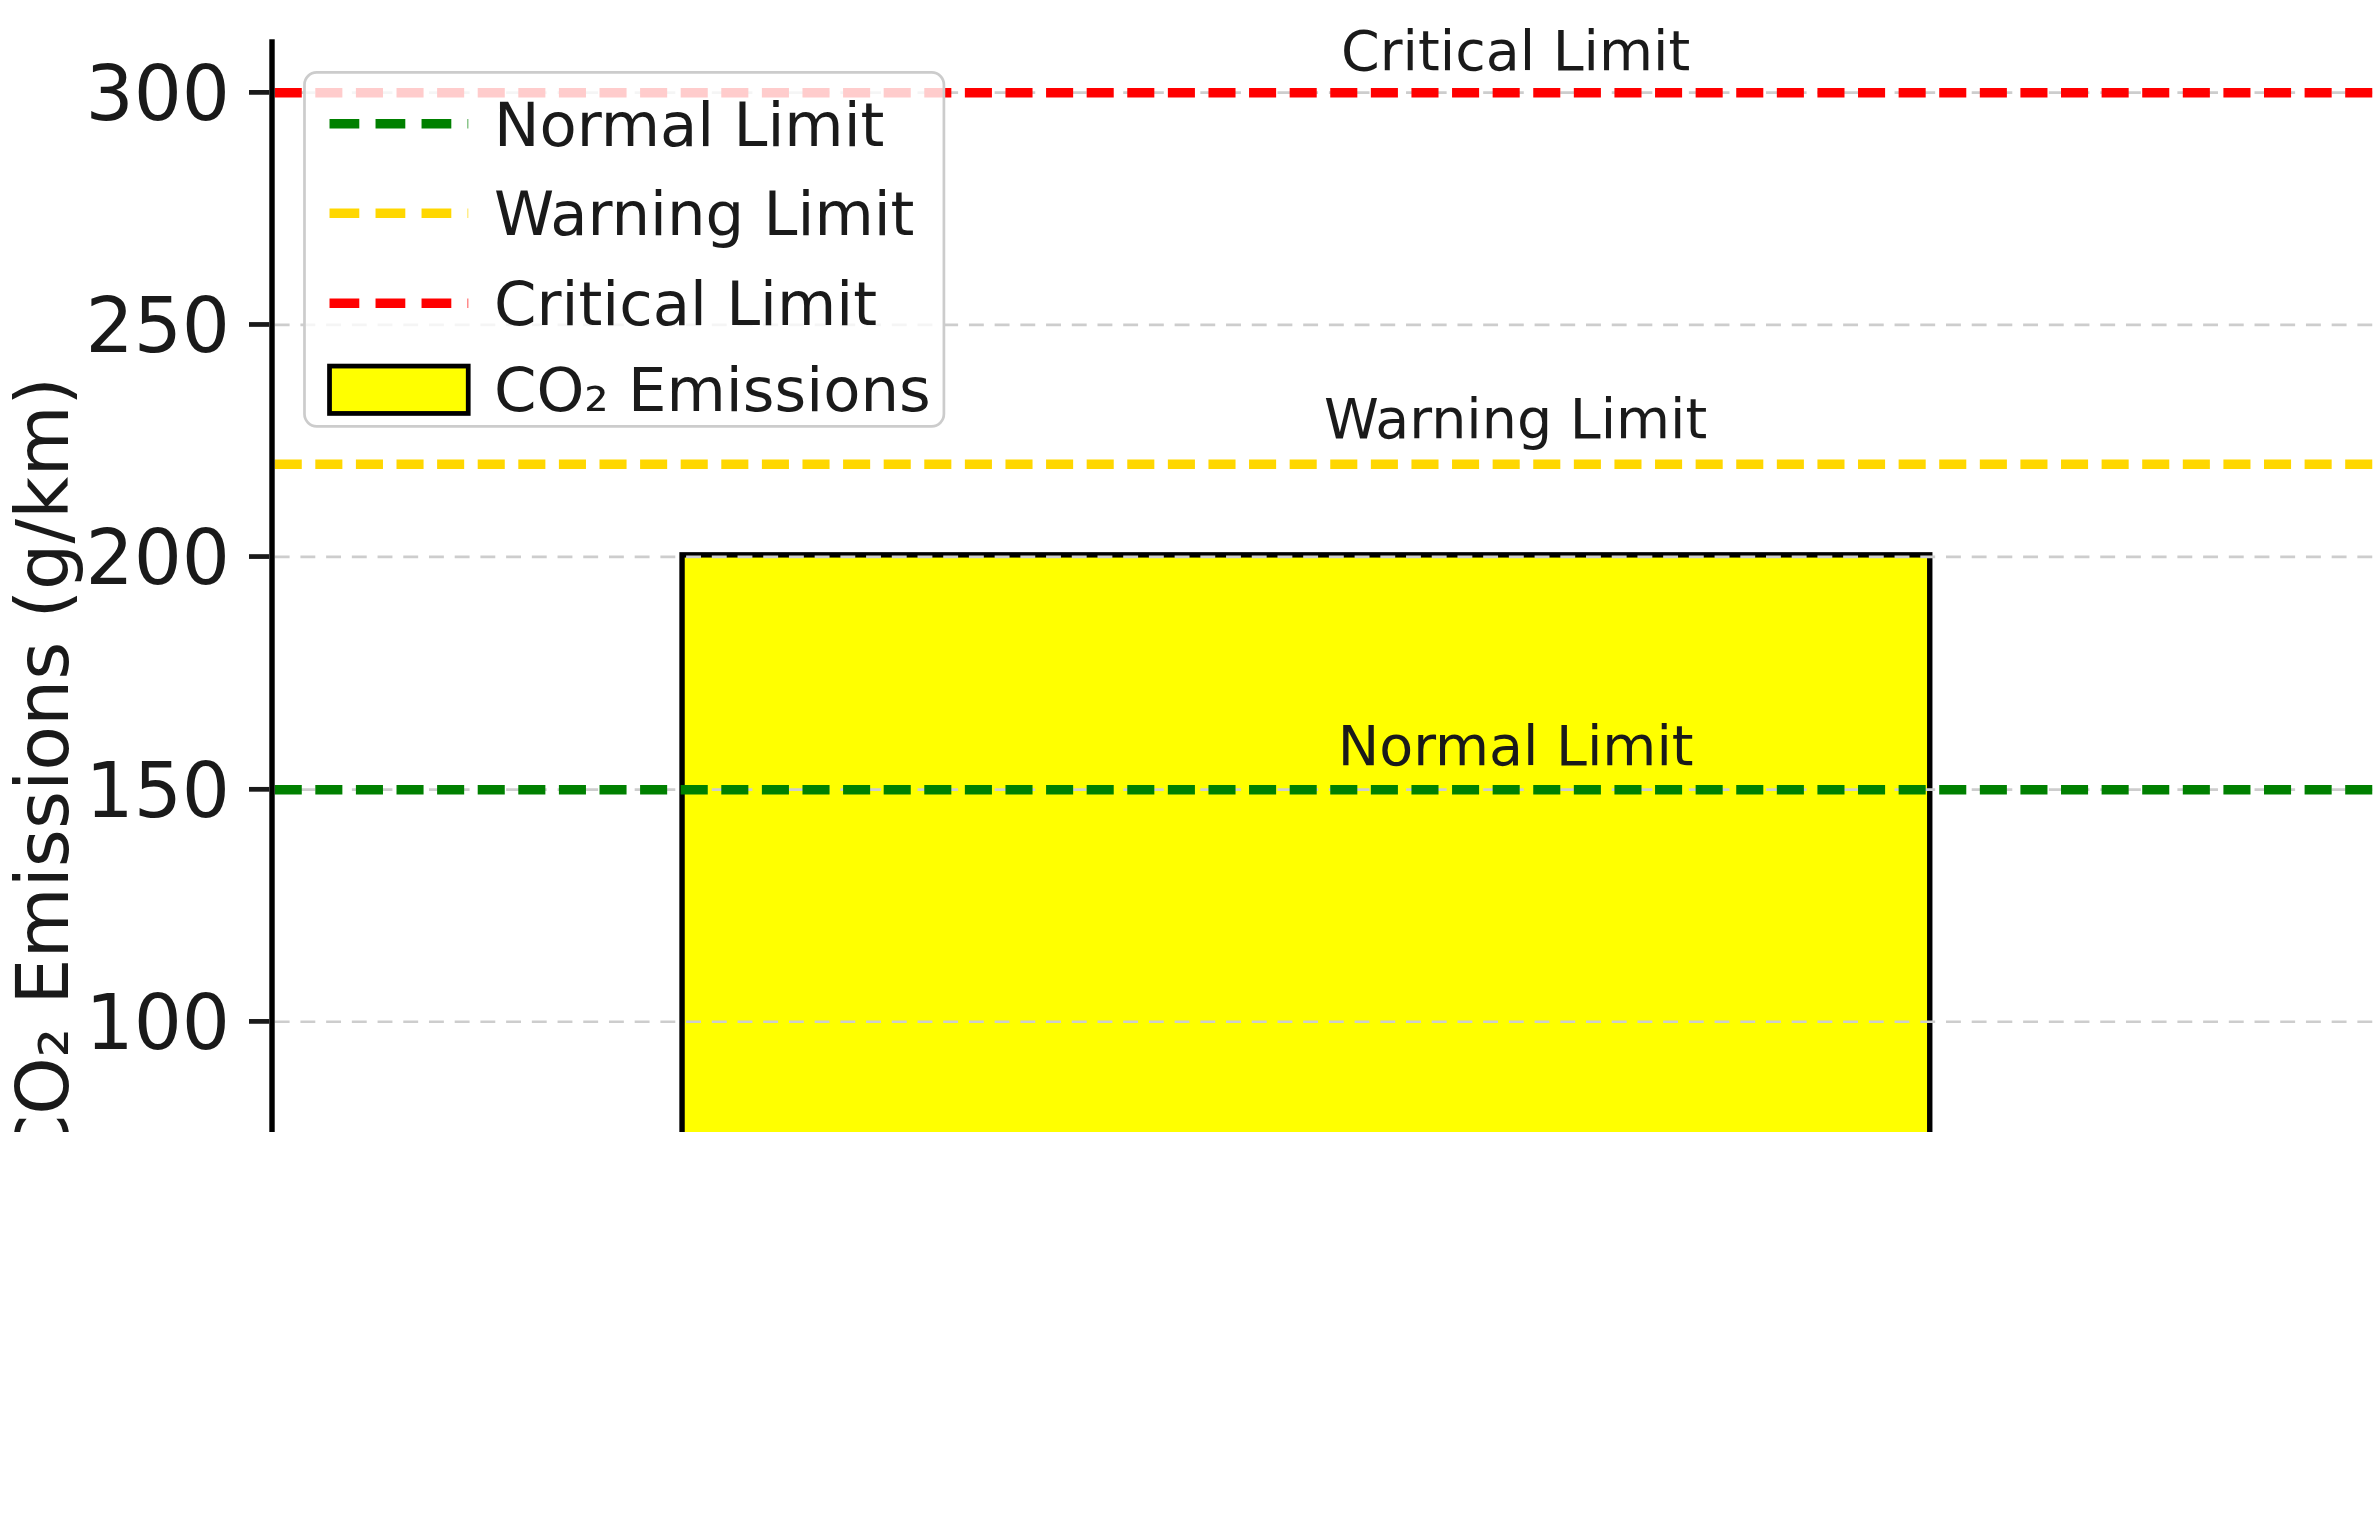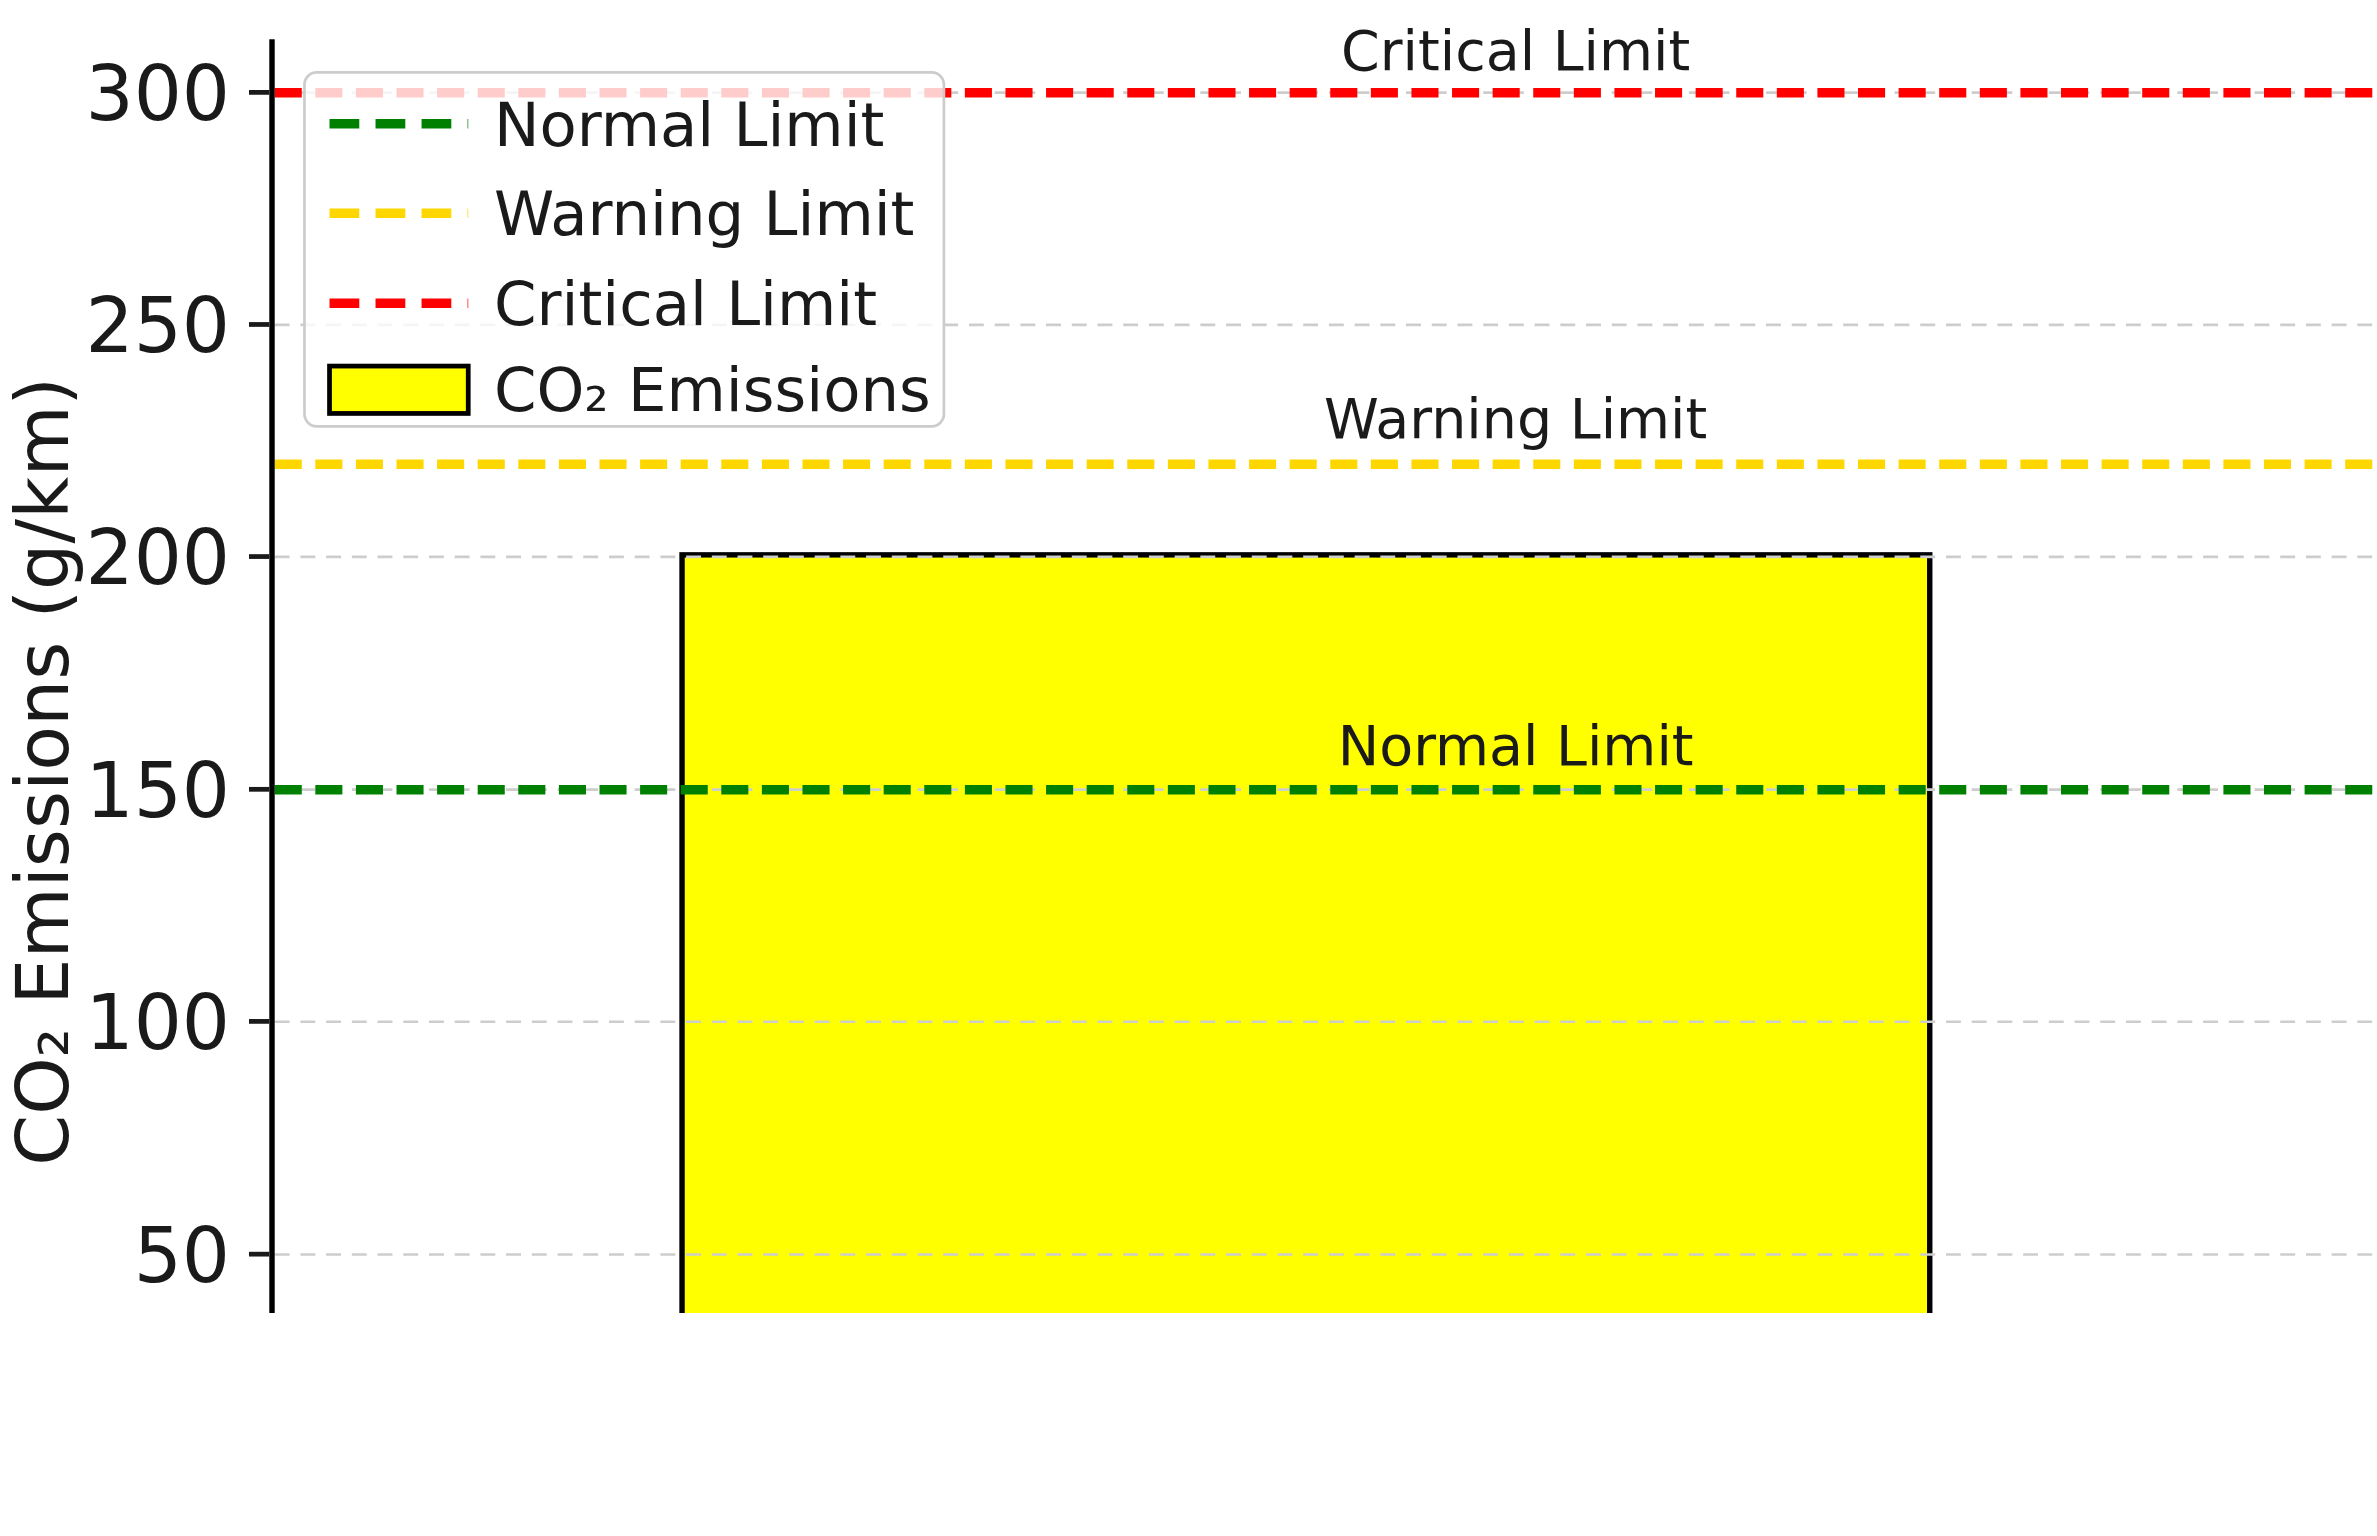--- a/index.html
+++ b/index.html
@@ -2,21 +2,21 @@
 <html style="font-size:10.8px"><head>
 <meta charset="utf-8">
 <style>
   html, body {
     margin: 0;
     padding: 0;
     background: #ffffff;
   }
   .figure {
     width: 2377px;
-    height: 1313px;
+    height: 1132px;
     background: #ffffff;
     position: relative;
     font-family: "DejaVu Sans", "Liberation Sans", sans-serif;
   }
   svg text {
     font-family: "DejaVu Sans", "Liberation Sans", sans-serif;
     fill: #1a1a1a;
   }
   .tick-label   { font-size: 112px; }
   .axis-title   { font-size: 108px; }

